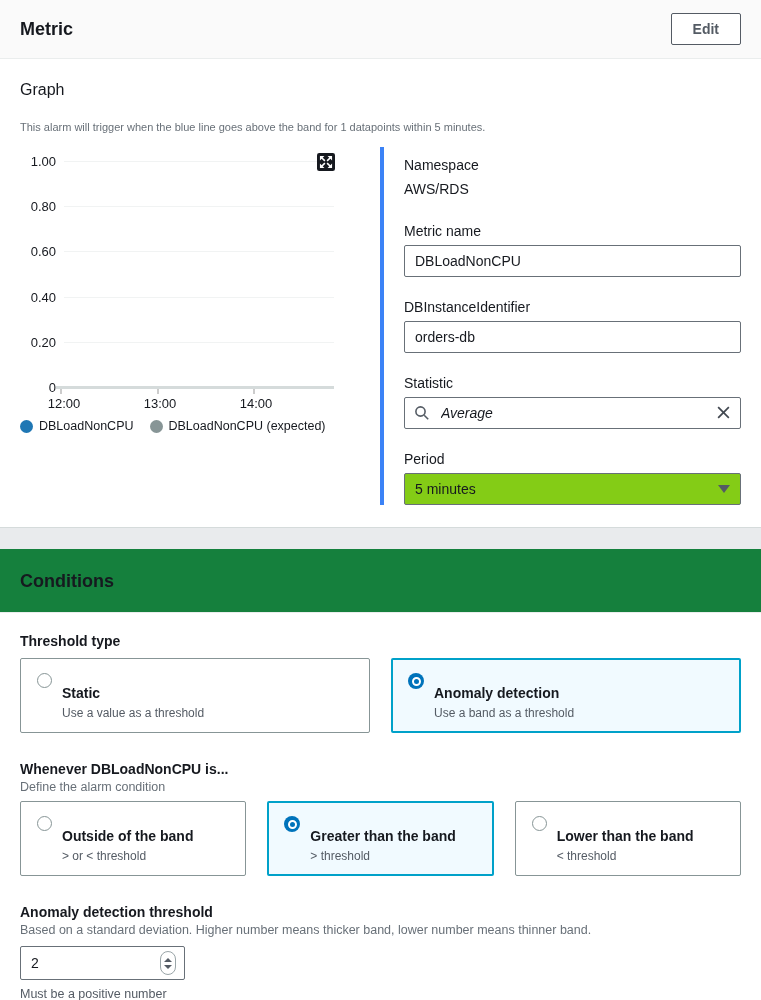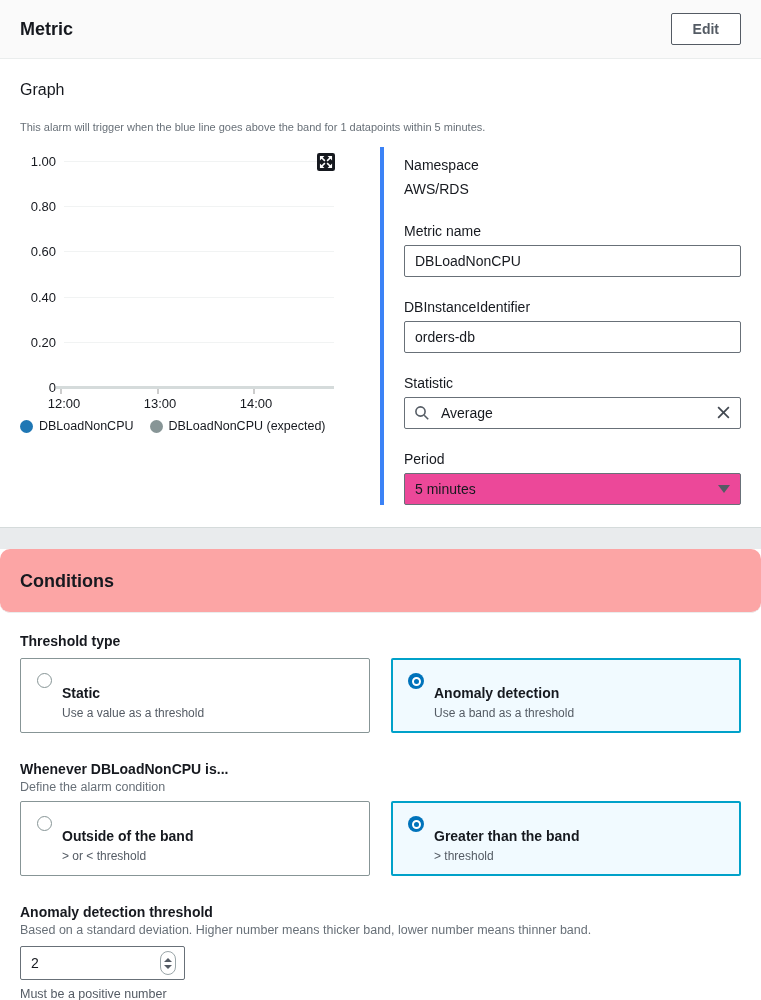--- a/index.html
+++ b/index.html
@@ -33,24 +33,23 @@
     padding: 7px 21px;
     cursor: pointer;
     font-family: "Liberation Sans", sans-serif;
   }
   .section-gap {
     height: 22px;
     background: #e9ebed;
     border-top: 1px solid #d5dbdb;
   }
   .cond-header {
-    background: #fca5a5;
+    background: #15803d;
     border-bottom: 1px solid #eaeded;
     padding: 22px 20px 20px;
-    border-radius: 10px;
   }
   
   .metric-body { padding: 16px 20px 22px; }
   .graph-heading { font-size: 16px; font-weight: 400; margin-top: 6px; }
   .graph-desc { font-size: 11px; color: #687078; margin-top: 22px; }
   .metric-row { display: flex; margin-top: 14px; }
   .chart-col { width: 360px; position: relative; height: 300px; flex-shrink: 0; }
   .form-col { flex: 1; border-left: 4px solid #3b82f6; padding: 10px 0 0 20px; }
 
   
@@ -78,29 +77,29 @@
   .static-value { font-size: 14px; color: #16191f; margin-top: 8px; }
   .field-ns { margin-bottom: 26px; }
   .text-input {
     width: 100%; height: 32px;
     border: 1px solid #687078; border-radius: 2px;
     font-size: 14px; color: #16191f; padding: 0 10px;
     font-family: "Liberation Sans", sans-serif;
     background: #fff;
   }
   .input-wrap { position: relative; }
-  .input-search { padding-left: 36px; padding-right: 36px; }
+  .input-search { padding-left: 36px; padding-right: 36px; font-style: italic; }
   .icon-left { position: absolute; left: 10px; top: 8px; }
   .icon-right { position: absolute; right: 10px; top: 8px; cursor: pointer; }
   .select {
     width: 100%; height: 32px;
     border: 1px solid #687078; border-radius: 2px;
     font-size: 14px; color: #16191f; padding: 0 10px;
     display: flex; align-items: center; justify-content: space-between;
-    background: #ec4899; cursor: pointer;
+    background: #84cc16; cursor: pointer;
   }
   .caret-down {
     width: 0; height: 0;
     border-left: 6px solid transparent; border-right: 6px solid transparent;
     border-top: 8px solid #545b64;
   }
 
   
   .cond-body { padding: 18px 20px 20px; }
   .group-label { font-size: 14px; font-weight: 700; color: #16191f; }
@@ -303,20 +302,27 @@
             <div class="tile-desc">&gt; or &lt; threshold</div>
           </div>
         </div>
         <div class="tile selected">
           <span class="radio checked"></span>
           <div>
             <div class="tile-title">Greater than the band</div>
             <div class="tile-desc">&gt; threshold</div>
           </div>
         </div>
+        <div class="tile">
+          <span class="radio"></span>
+          <div>
+            <div class="tile-title">Lower than the band</div>
+            <div class="tile-desc">&lt; threshold</div>
+          </div>
+        </div>
       </div>
     </div>
 
     <div class="group">
       <div class="group-label">Anomaly detection threshold</div>
       <div class="group-sublabel">Based on a standard deviation. Higher number means thicker band, lower number means thinner band.</div>
       <div class="num-wrap">
         <input class="num-input" type="text" value="2" style="">
         <span class="stepper">
           <span class="step-up"></span>

